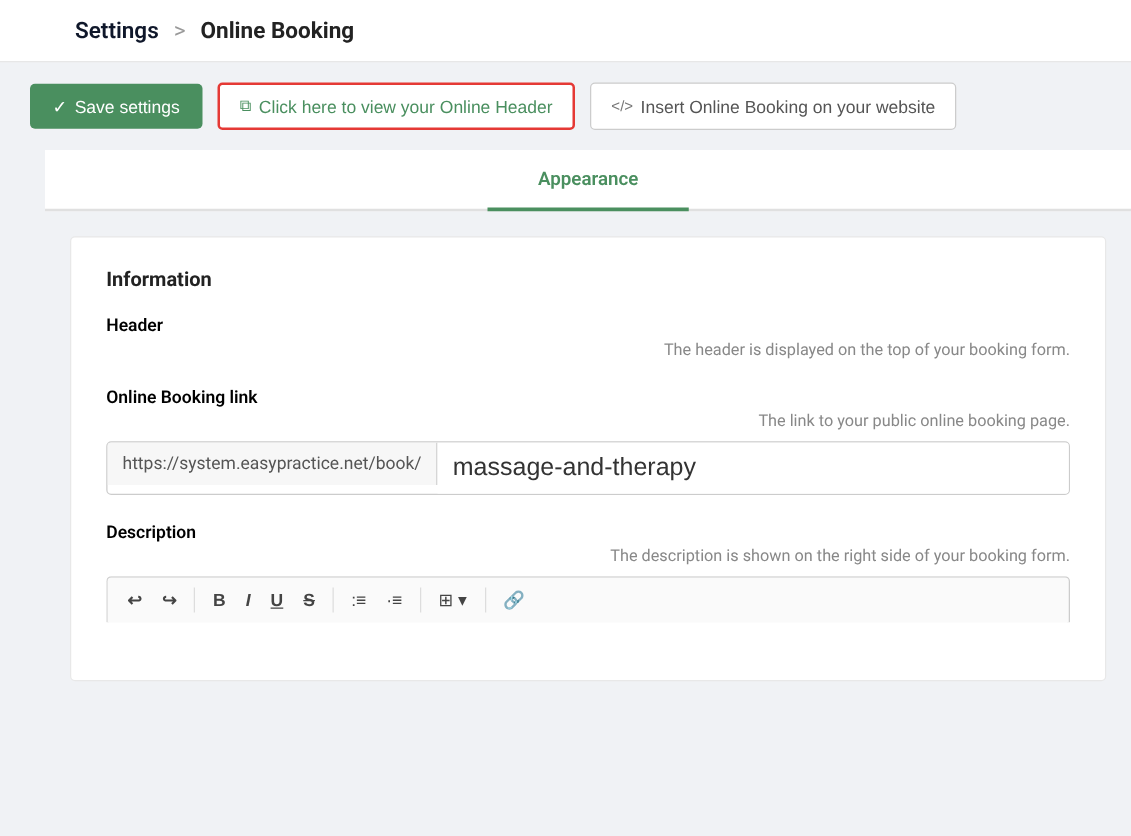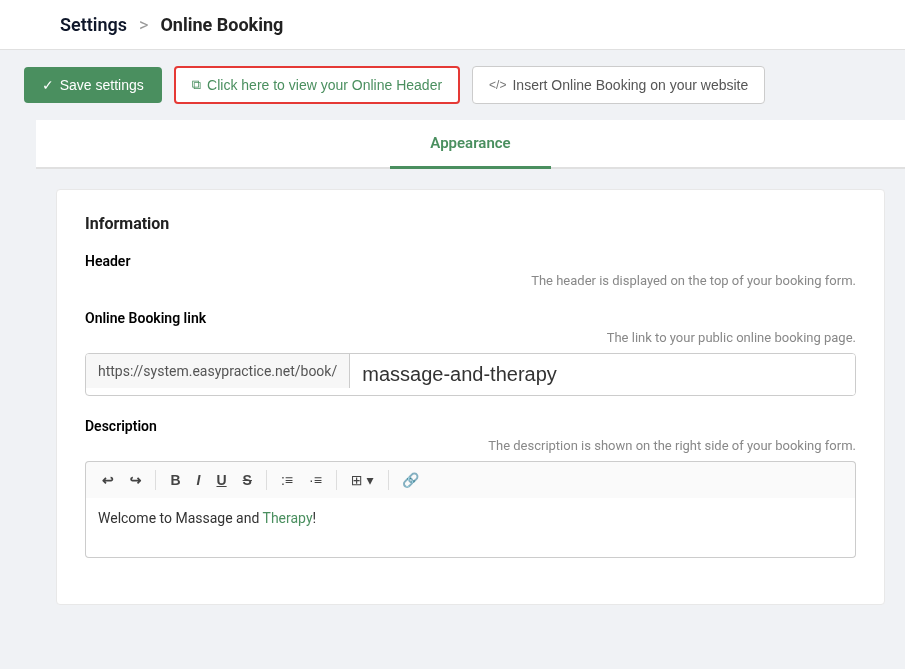--- a/index.html
+++ b/index.html
@@ -255,18 +255,15 @@
         <button class="editor-btn" style="text-decoration:underline;">U</button>
         <button class="editor-btn" style="text-decoration:line-through;">S</button>
         <div class="editor-divider"></div>
         <button class="editor-btn" style="font-weight:normal;">:≡</button>
         <button class="editor-btn" style="font-weight:normal;">·≡</button>
         <div class="editor-divider"></div>
         <button class="editor-btn" style="font-weight:normal;">⊞ ▾</button>
         <div class="editor-divider"></div>
         <button class="editor-btn" style="font-weight:normal;">🔗</button>
       </div>
-      <div class="editor-content" contenteditable="true" style="">
-        <span>Welcome to Massage and </span><span style="color:#4a8f5f;">Therapy</span><span>!</span>
-      </div>
     </div>
   </div>
 </div>
 
 </body></html>

